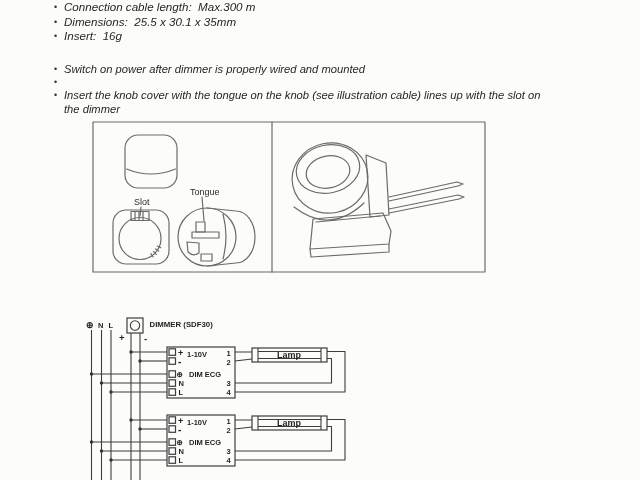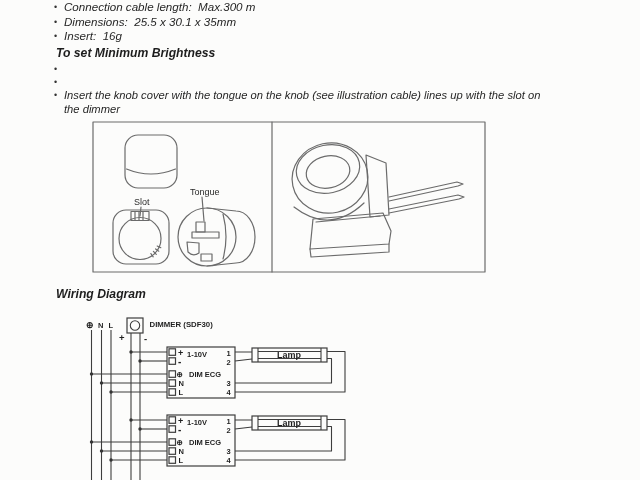--- a/index.html
+++ b/index.html
@@ -42,25 +42,25 @@
     <div class="brow">
         <span class="bullet">•</span>
         <span class="btxt">Dimensions:  25.5 x 30.1 x 35mm</span>
       </div>
     <div class="brow">
         <span class="bullet">•</span>
         <span class="btxt">Insert:  16g</span>
       </div>
   </div>
 
-  <div class="heading h1">To set Minimum Brightness</div>
 
   <div class="blist steps">
     <div class="brow">
         <span class="bullet">•</span>
+        <span class="btxt">Switch on power after dimmer is properly wired and mounted</span>
       </div>
     <div class="brow">
         <span class="bullet">•</span>
       </div>
     <div class="brow">
         <span class="bullet">•</span>
         <span class="btxt">Insert the knob cover with the tongue on the knob (see illustration cable) lines up with the slot on the dimmer</span>
       </div>
   </div>
 
@@ -111,21 +111,20 @@
       <path class="ln" d="M223,104 L293,98 L301,116 L299,129 L220,134 Z"></path>
       <path class="ln" d="M220,134 L221,142 L299,137 L299,129"></path>
       <path class="ln" d="M226,107 L290,101"></path>
       <g>
         <path class="ln" d="M299,82 L367,67 M299,86 L368,71 M367,67 L373,69 L368,71"></path>
         <path class="ln" d="M299,94 L368,80 M299,98 L369,84 M368,80 L374,82 L369,84"></path>
       </g>
     </g>
   </svg>
 
-  <div class="heading h2">Wiring Diagram</div>
 
   <svg class="wsvg" width="640" height="172" viewBox="0 0 640 172">
 
     <text class="wt s9" x="86" y="20">⊕</text>
     <text class="wt s75" x="98" y="20">N</text>
     <text class="wt s75" x="108.5" y="20">L</text>
 
     <path class="w" d="M91.5,22 V172"></path>
     <path class="w" d="M101.5,22 V172"></path>
     <path class="w" d="M111,22 V172"></path>

